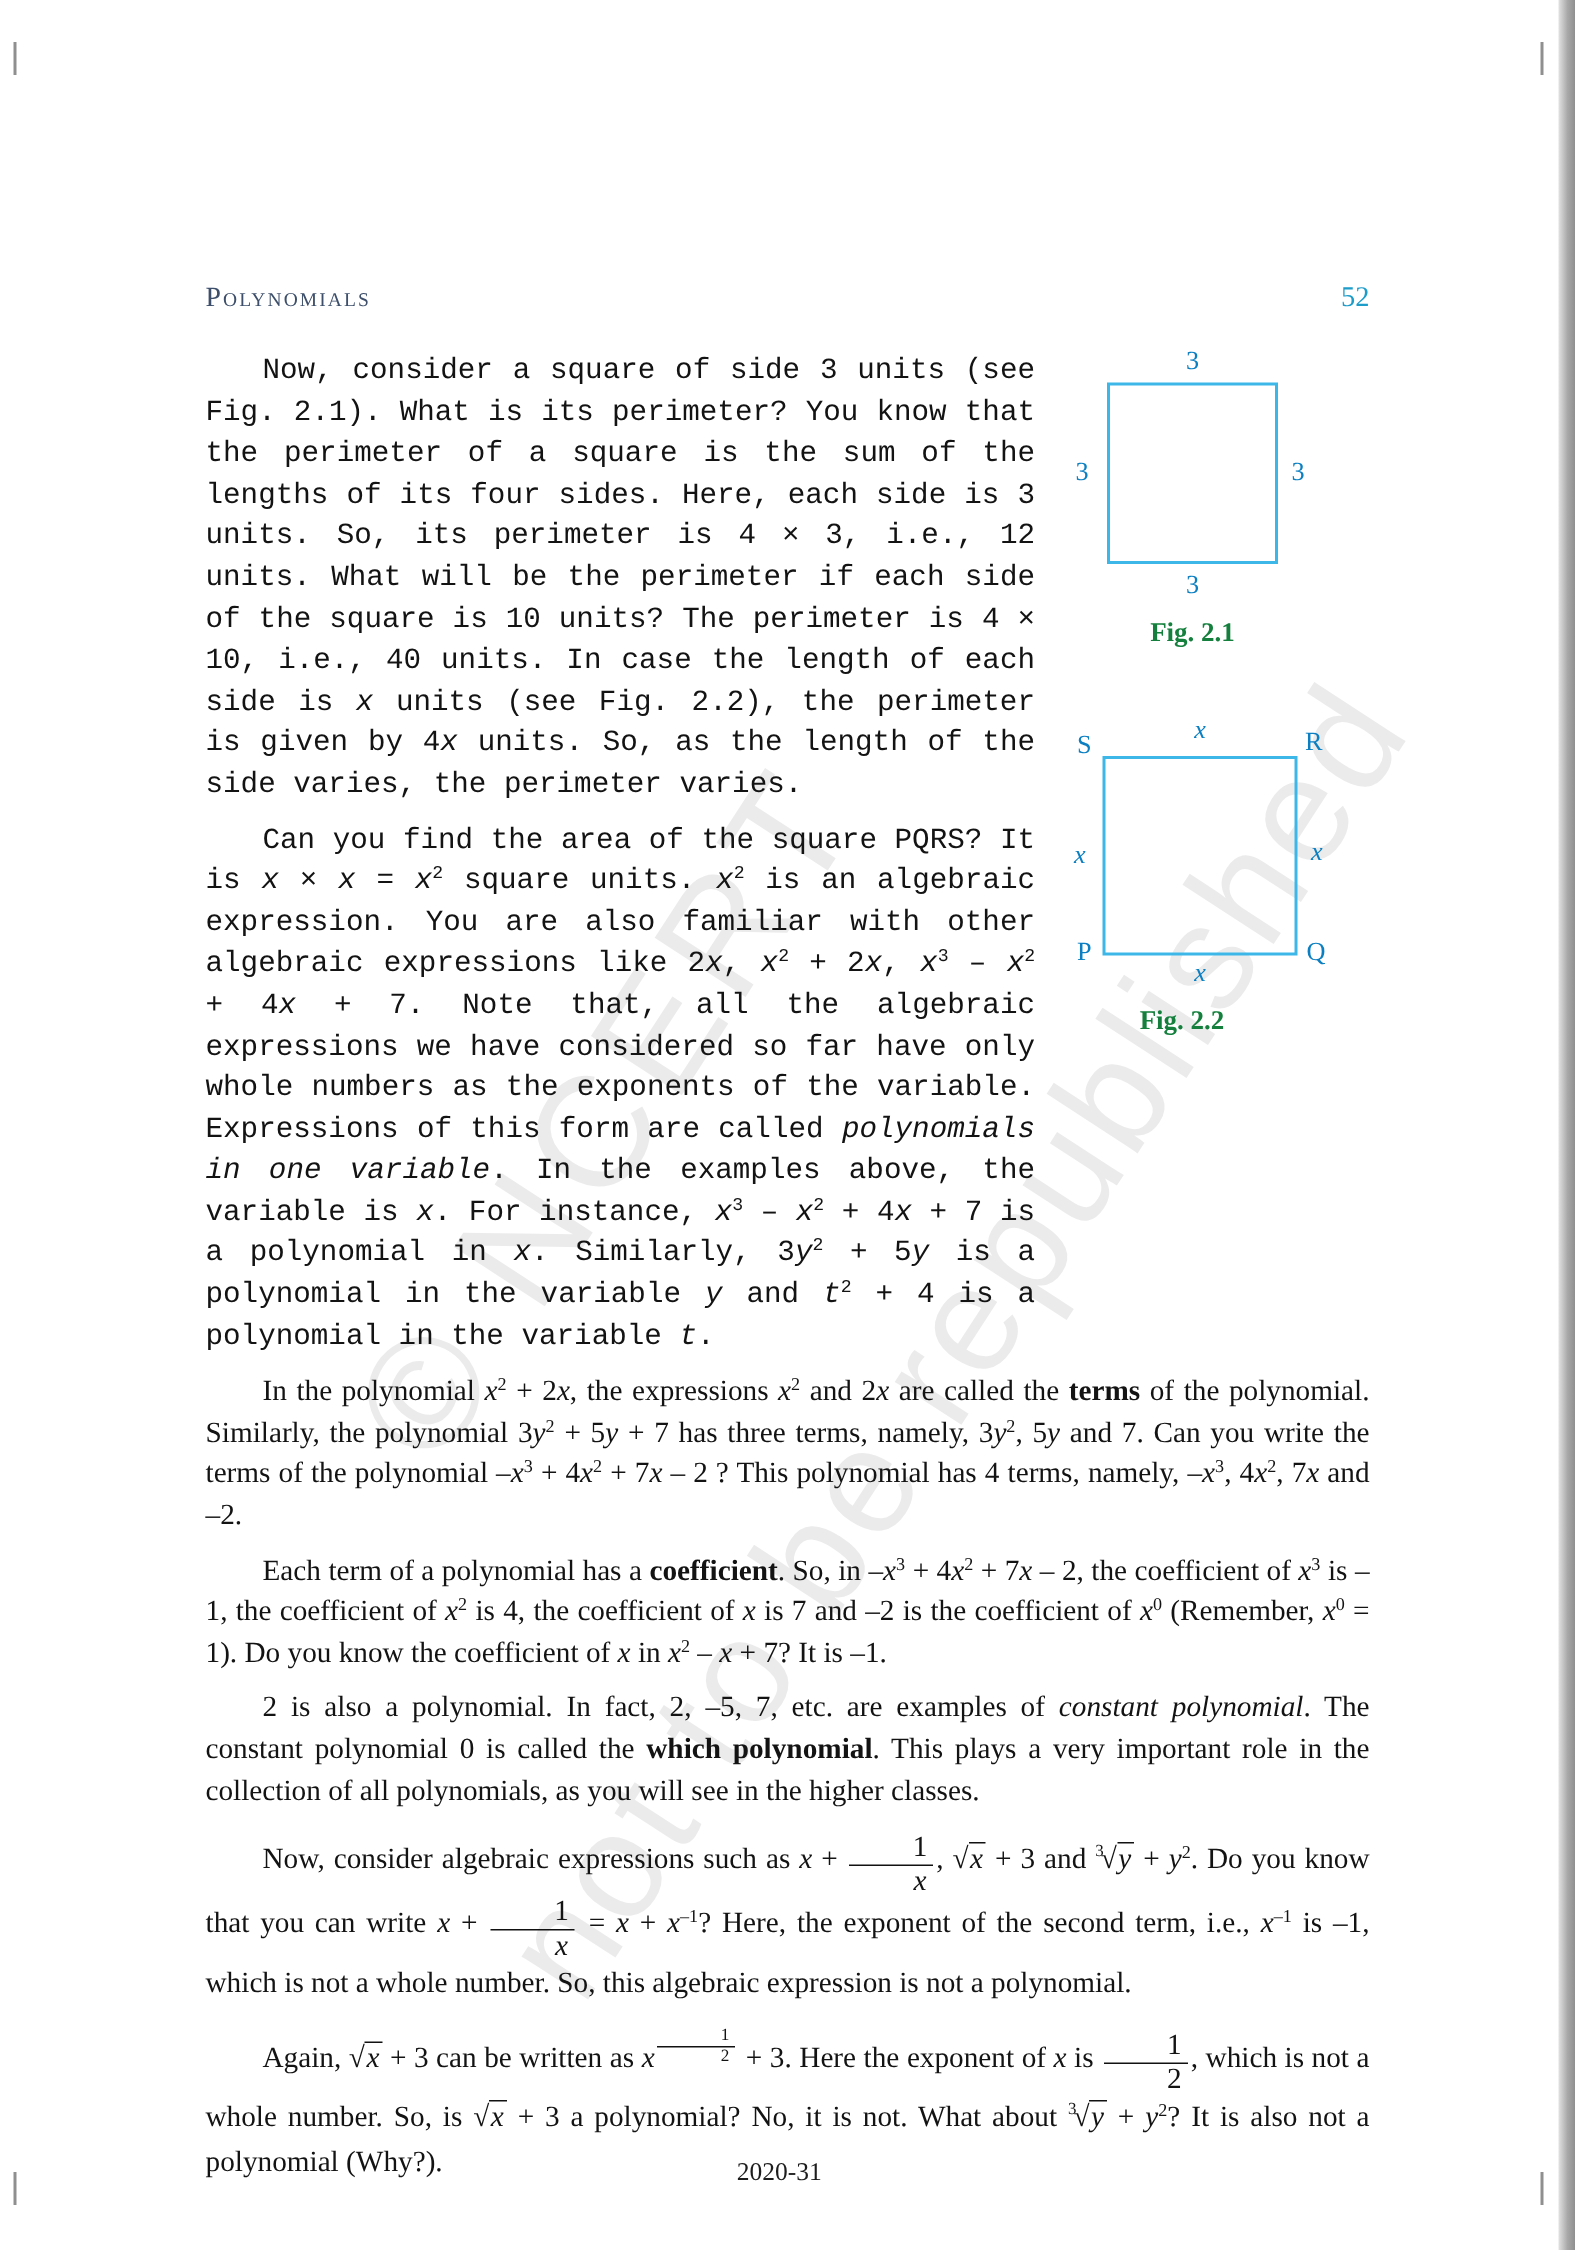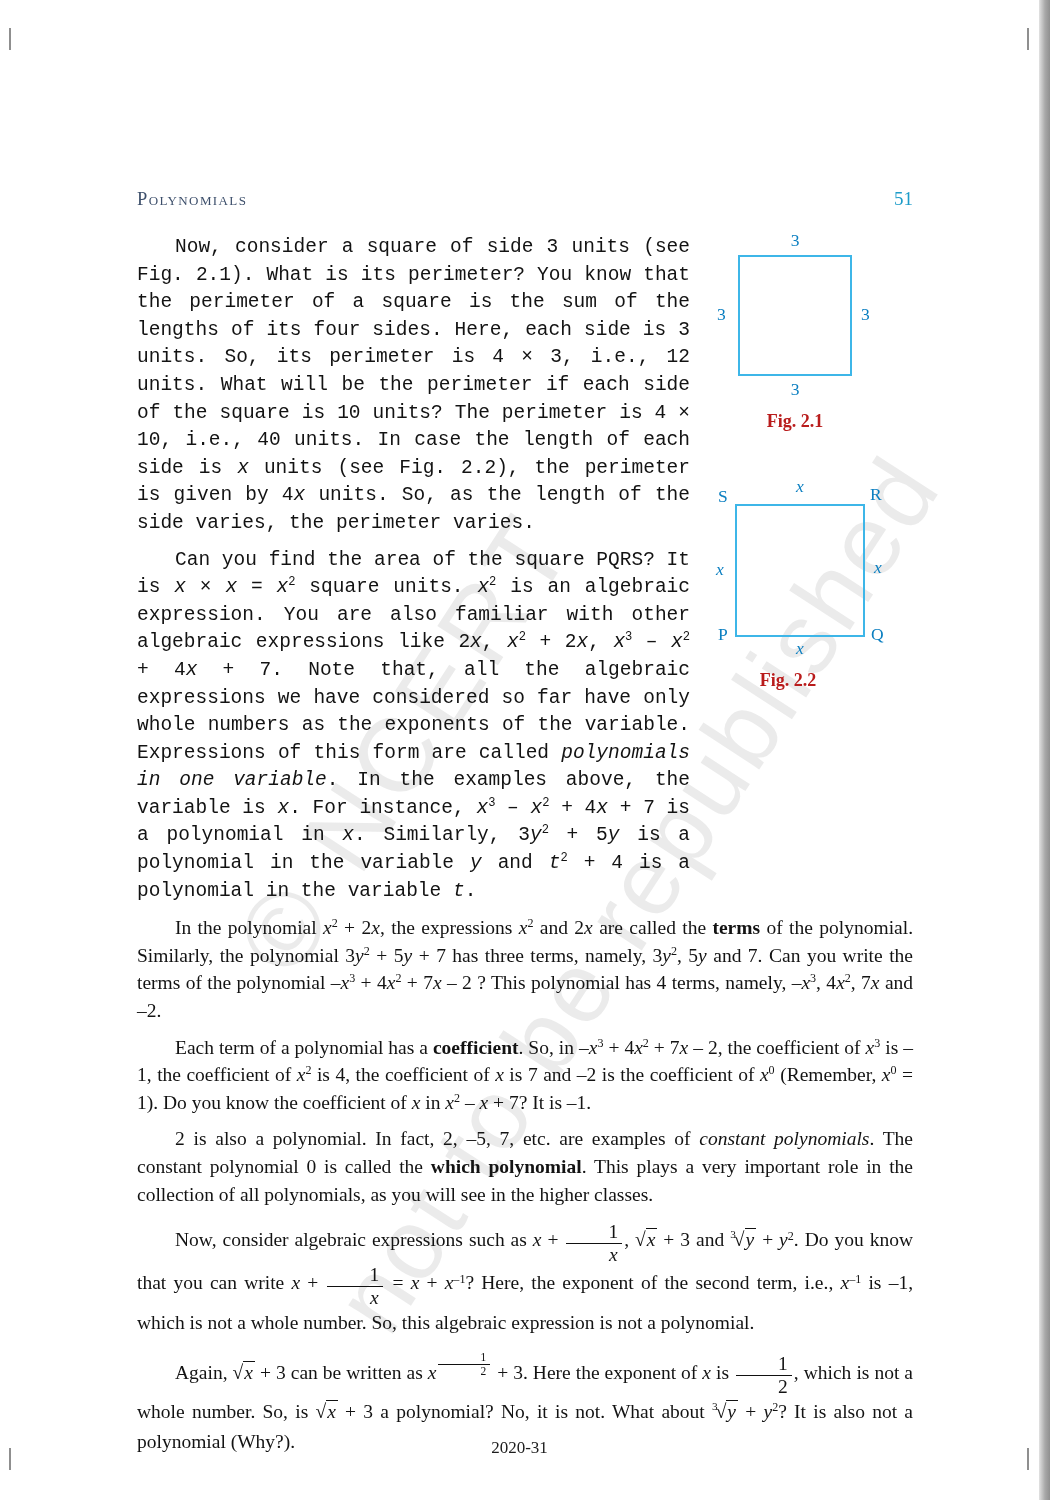--- a/index.html
+++ b/index.html
@@ -59,21 +59,21 @@
 
   
   .row1 { display:flex; justify-content:space-between; }
   .col-text { width:553px;font-family:Liberation Mono, monospace; }
   .col-fig { width:200px; position:relative; height:478px; }
 
   .fig-sq { position:absolute; border:2px solid #3db6e8; }
   .fig-lbl { position:absolute; color:#0b7fc1; font-size:17.5px; font-family:"Liberation Serif", serif; }
   .fig-lbl.ctr { text-align:center; }
   .fig-lbl.it { font-style:italic; }
-  .fig-cap { position:absolute; color:#b91c1c; font-weight:bold; font-size:18px; text-align:center; }
+  .fig-cap { position:absolute; color:#15803d; font-weight:bold; font-size:18px; text-align:center; }
 
   .footer { position:absolute; left:0; top:1438px; width:1039px; text-align:center;
     font-size:17px; color:#1d1d1d; z-index:2; }
 </style>
 </head>
 <body>
 
 <div class="edge-bar"></div>
 <div class="crop tl"></div>
 <div class="crop tr"></div>
@@ -84,21 +84,21 @@
   <div class="watermark-inner">
     <div class="wm-line1">© NCERT</div>
     <div class="wm-line2">not to be republished</div>
   </div>
 </div>
 
 <div class="content">
 
   <div class="header">
     <span class="running-head">Polynomials</span>
-    <span class="page-num">51</span>
+    <span class="page-num">52</span>
   </div>
 
   <div class="row1">
     <div class="col-text">
       <p class="body">Now, consider a square of side 3 units (see Fig. 2.1). What is its perimeter? You know that the perimeter of a square is the sum of the lengths of its four sides. Here, each side is 3 units. So, its perimeter is 4 × 3, i.e., 12 units. What will be the perimeter if each side of the square is 10 units? The perimeter is 4 × 10, i.e., 40 units. In case the length of each side is <i>x</i> units (see Fig. 2.2), the perimeter is given by 4<i>x</i> units. So, as the length of the side varies, the perimeter varies.</p>
       <p class="body">Can you find the area of the square PQRS? It is <i>x</i> × <i>x</i> = <i>x</i><sup>2</sup> square units. <i>x</i><sup>2</sup> is an algebraic expression. You are also familiar with other algebraic expressions like 2<i>x</i>, <i>x</i><sup>2</sup> + 2<i>x</i>, <i>x</i><sup>3</sup> – <i>x</i><sup>2</sup> + 4<i>x</i> + 7. Note that, all the algebraic expressions we have considered so far have only whole numbers as the exponents of the variable. Expressions of this form are called <i>polynomials in one variable</i>. In the examples above, the variable is <i>x</i>. For instance, <i>x</i><sup>3</sup> – <i>x</i><sup>2</sup> + 4<i>x</i> + 7 is a polynomial in <i>x</i>. Similarly, 3<i>y</i><sup>2</sup> + 5<i>y</i> is a polynomial in the variable <i>y</i> and <i>t</i><sup>2</sup> + 4 is a polynomial in the variable <i>t</i>.</p>
     </div>
 
     <div class="col-fig">
 
@@ -121,19 +121,19 @@
         <span class="fig-lbl" style="left:5px; top:390px;">P</span>
         <span class="fig-lbl" style="left:158px; top:390px;">Q</span>
         <span class="fig-lbl it ctr" style="left:22px; top:404px; width:130px;">x</span>
         <div class="fig-cap" style="left:10px; top:436px; width:130px;">Fig. 2.2</div>
       </div>
     </div>
   </div>
 
   <p class="body">In the polynomial <i>x</i><sup>2</sup> + 2<i>x</i>, the expressions <i>x</i><sup>2</sup> and 2<i>x</i> are called the <b>terms</b> of the polynomial. Similarly, the polynomial 3<i>y</i><sup>2</sup> + 5<i>y</i> + 7 has three terms, namely, 3<i>y</i><sup>2</sup>, 5<i>y</i> and 7. Can you write the terms of the polynomial –<i>x</i><sup>3</sup> + 4<i>x</i><sup>2</sup> + 7<i>x</i> – 2 ? This polynomial has 4 terms, namely, –<i>x</i><sup>3</sup>, 4<i>x</i><sup>2</sup>, 7<i>x</i> and –2.</p>
   <p class="body">Each term of a polynomial has a <b>coefficient</b>. So, in –<i>x</i><sup>3</sup> + 4<i>x</i><sup>2</sup> + 7<i>x</i> – 2, the coefficient of <i>x</i><sup>3</sup> is –1, the coefficient of <i>x</i><sup>2</sup> is 4, the coefficient of <i>x</i> is 7 and –2 is the coefficient of <i>x</i><sup>0</sup> (Remember, <i>x</i><sup>0</sup> = 1). Do you know the coefficient of <i>x</i> in <i>x</i><sup>2</sup> – <i>x</i> + 7? It is –1.</p>
-  <p class="body">2 is also a polynomial. In fact, 2, –5, 7, etc. are examples of <i>constant polynomials</i>. The constant polynomial 0 is called the <b>which polynomial</b>. This plays a very important role in the collection of all polynomials, as you will see in the higher classes.</p>
+  <p class="body">2 is also a polynomial. In fact, 2, –5, 7, etc. are examples of <i>constant polynomial</i>. The constant polynomial 0 is called the <b>which polynomial</b>. This plays a very important role in the collection of all polynomials, as you will see in the higher classes.</p>
   <p class="body math">Now, consider algebraic expressions such as <i>x</i> + <span class="frac"><span class="num">1</span><span class="den"><i>x</i></span></span>, <span class="sqrt">√<span class="rad"><i>x</i></span></span> + 3 and <span class="sqrt"><sup class="ridx">3</sup>√<span class="rad"><i>y</i></span></span> + <i>y</i><sup>2</sup>. Do you know that you can write <i>x</i> + <span class="frac"><span class="num">1</span><span class="den"><i>x</i></span></span> = <i>x</i> + <i>x</i><sup>–1</sup>? Here, the exponent of the second term, i.e., <i>x</i><sup>–1</sup> is –1, which is not a whole number. So, this algebraic expression is not a polynomial.</p>
   <p class="body math">Again, <span class="sqrt">√<span class="rad"><i>x</i></span></span> + 3 can be written as <i>x</i><sup><span class="frac fsm"><span class="num">1</span><span class="den">2</span></span></sup> + 3. Here the exponent of <i>x</i> is <span class="frac"><span class="num">1</span><span class="den">2</span></span>, which is not a whole number. So, is <span class="sqrt">√<span class="rad"><i>x</i></span></span> + 3 a polynomial? No, it is not. What about <span class="sqrt"><sup class="ridx">3</sup>√<span class="rad"><i>y</i></span></span> + <i>y</i><sup>2</sup>? It is also not a polynomial (Why?).</p>
 
 </div>
 
 <div class="footer">2020-31</div>
 
 </body></html>

